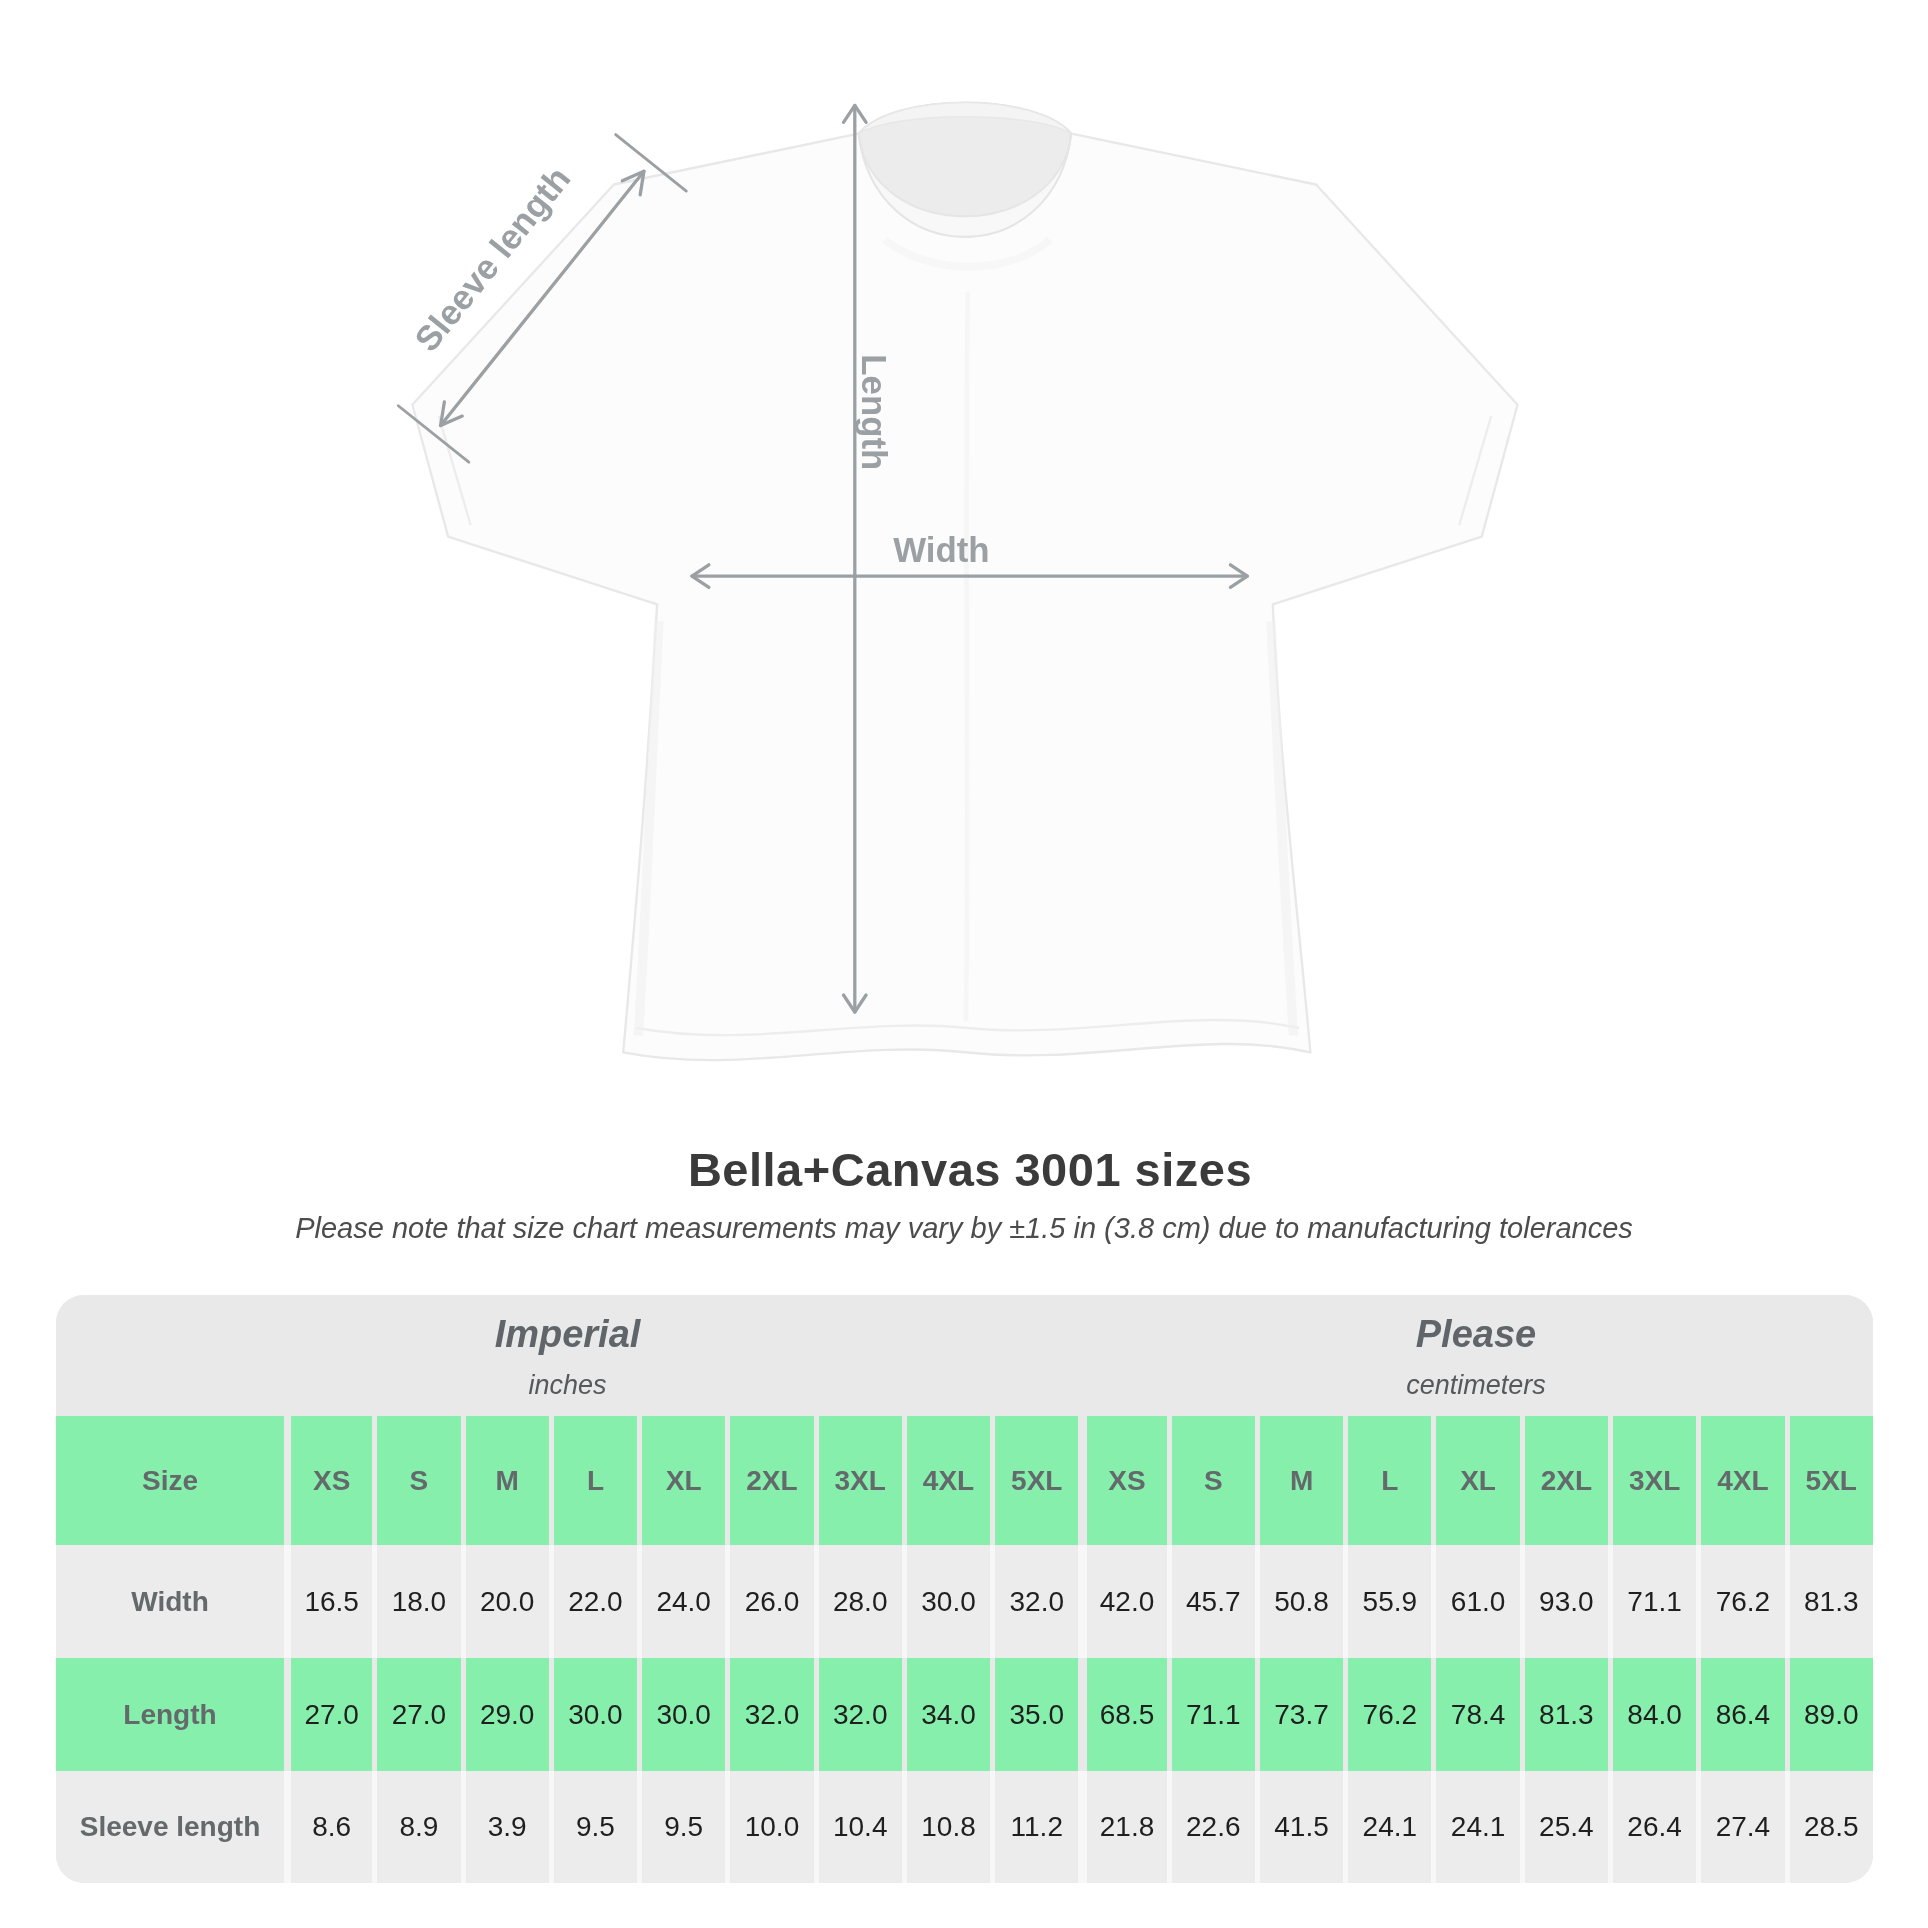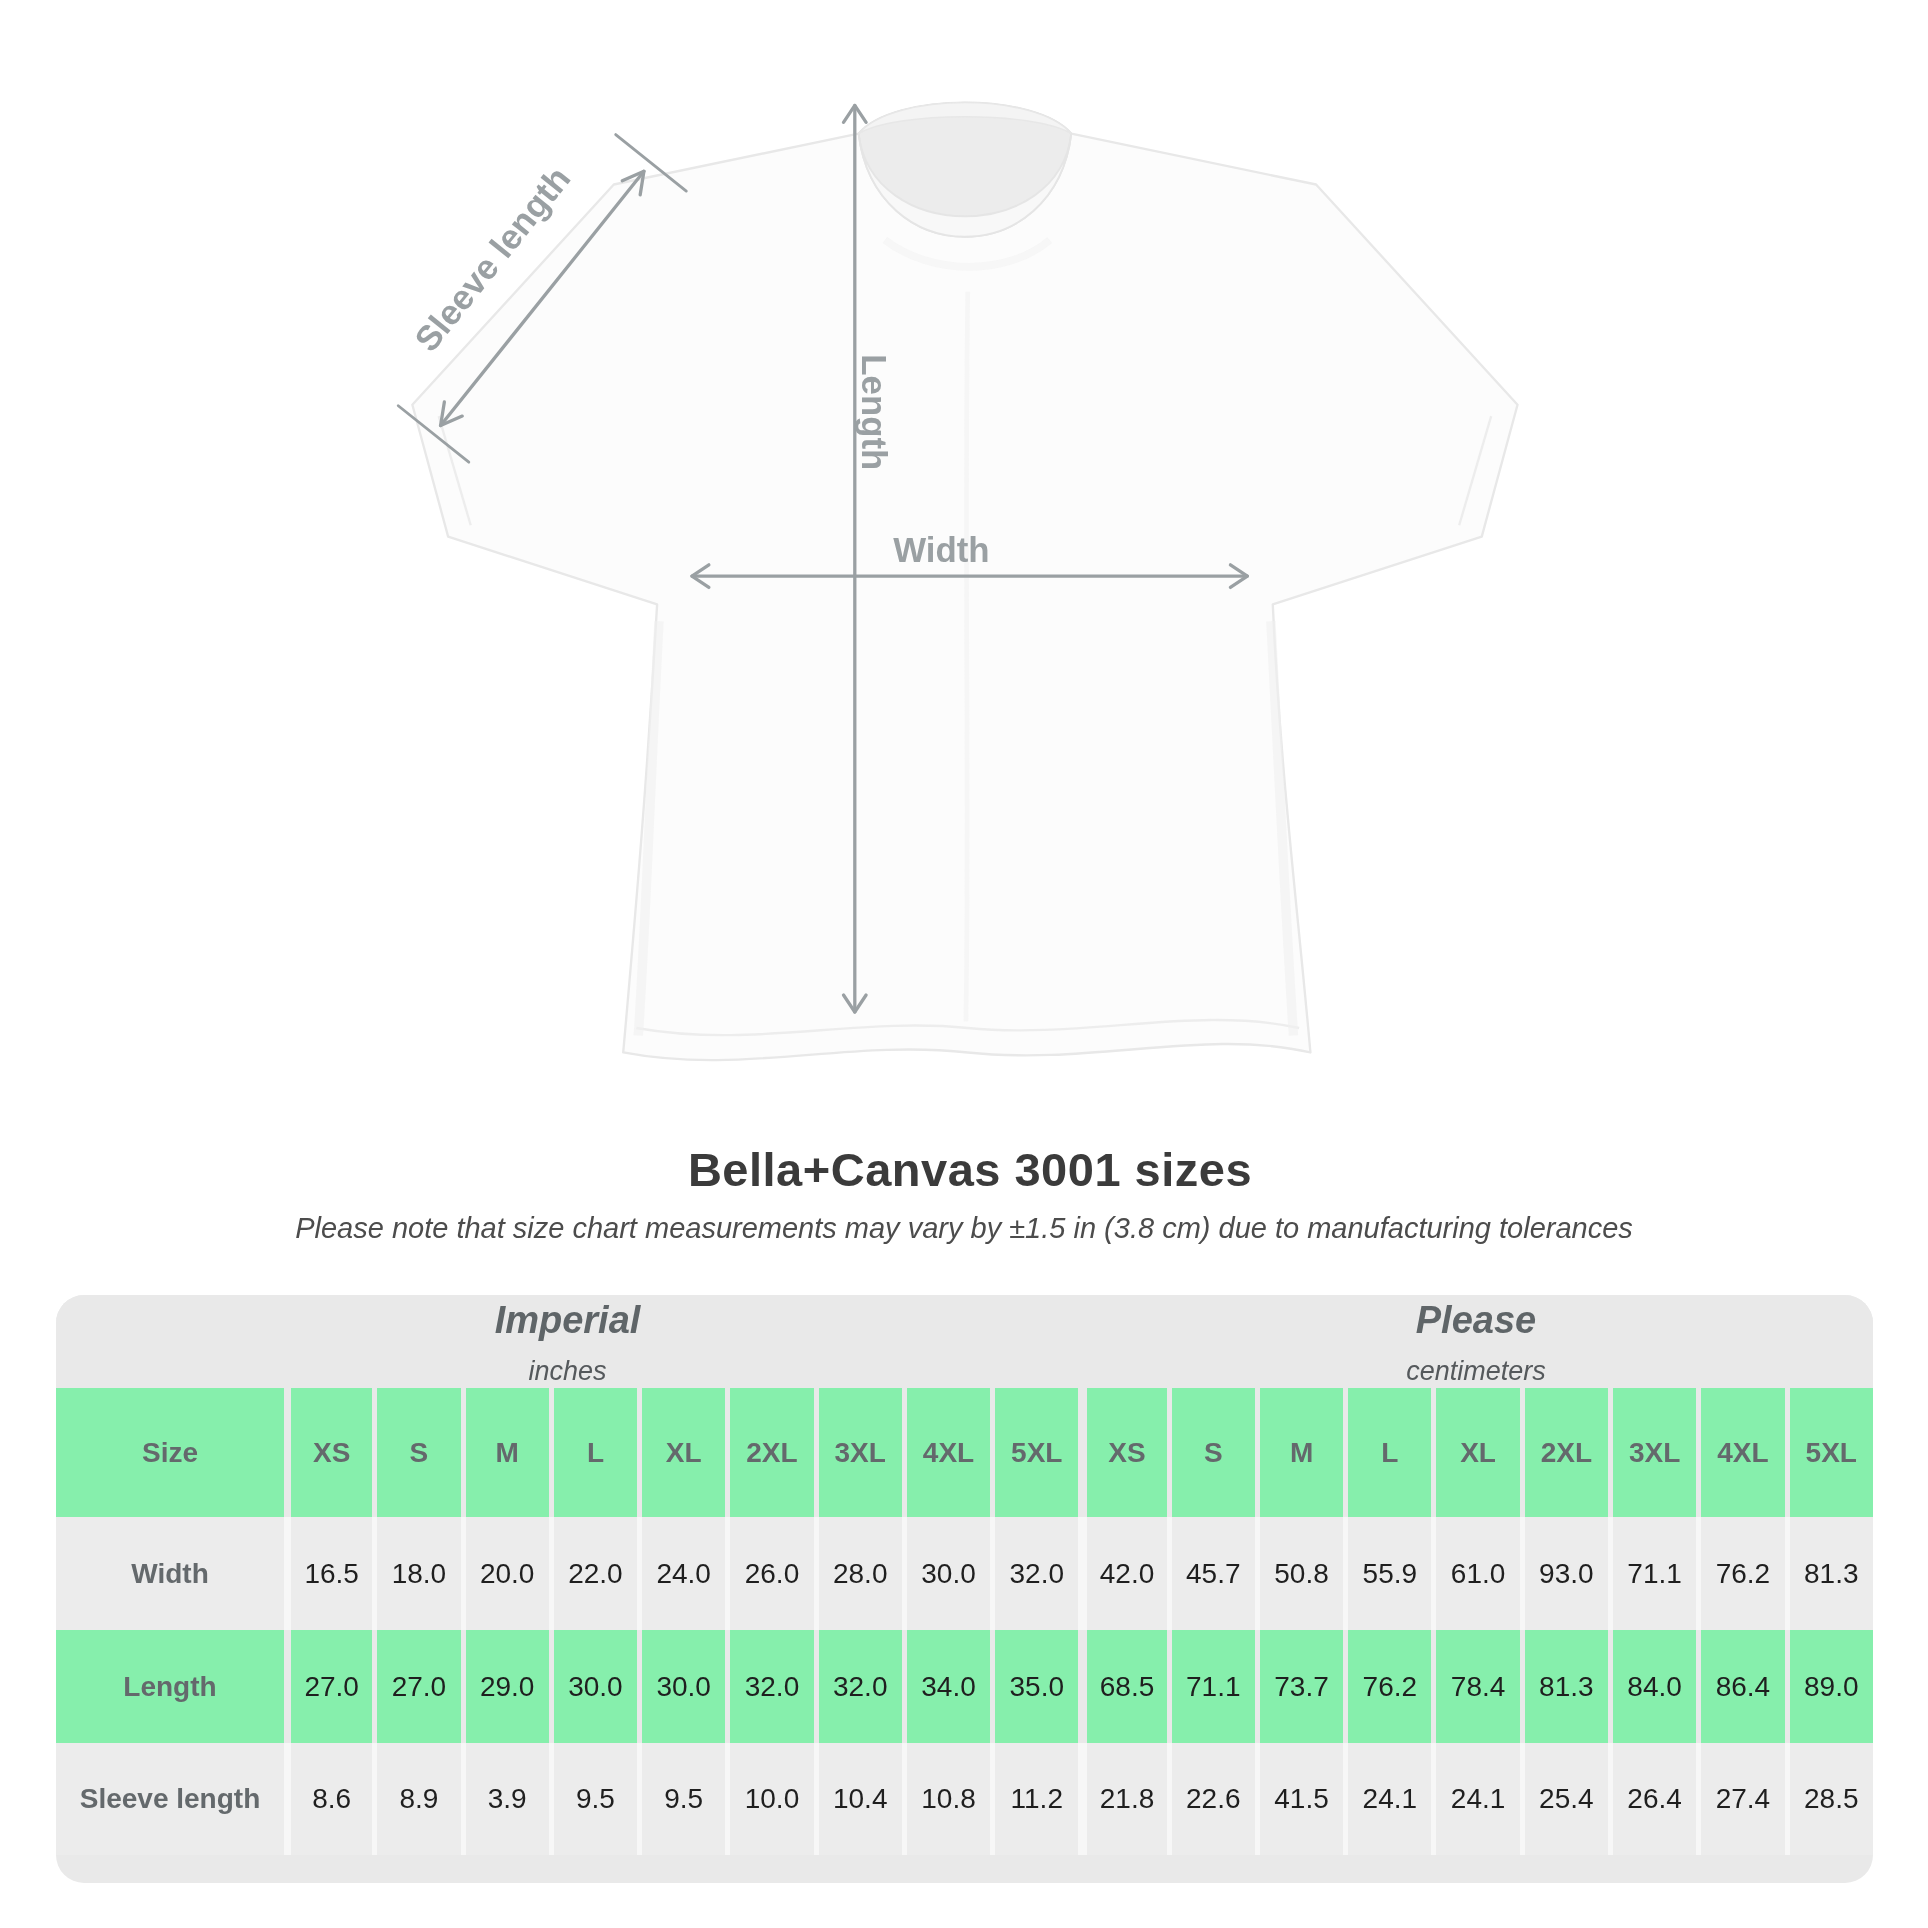--- a/index.html
+++ b/index.html
@@ -7,21 +7,21 @@
         font-family:"Liberation Sans", sans-serif;}
   .diagram{position:absolute;top:0;left:0;}
 
   .page-title{position:absolute;top:1136px;left:0;width:1928px;margin:6px;text-align:center;
     font-size:47px;font-weight:bold;color:#3b3b3b;letter-spacing:0.5px;}
   .page-subtitle{position:absolute;top:1212px;left:0;width:1928px;margin:0;text-align:center;
     font-style:italic;font-size:29px;color:#4c4c4c;}
 
   .table-card{position:absolute;top:1295px;left:56px;width:1817px;height:588px;
     border-radius:28px;overflow:hidden;background:#e9e9e9;}
-  .band{display:flex;height:93px;background:#e9e9e9;}
+  .band{display:flex;height:121px;background:#e9e9e9;}
   .band-sec{display:flex;flex-direction:column;justify-content:center;align-items:center;padding-top:3.8px;}
   .band-sec.left{width:1023px;}
   .band-sec.right{flex:1;}
   .band-title{font-size:38px;font-weight:bold;font-style:italic;color:#5f6568;}
   .band-unit{font-size:27px;font-style:italic;color:#55595c;margin-top:14px;}
 
   table.sizes{width:100%;border-collapse:separate;border-spacing:0;table-layout:fixed;}
   table.sizes col.c-label{width:228px;}
   table.sizes th,table.sizes td{box-sizing:border-box;padding:0;text-align:center;vertical-align:middle;}
   tr.row-white{background:#86efac;}

